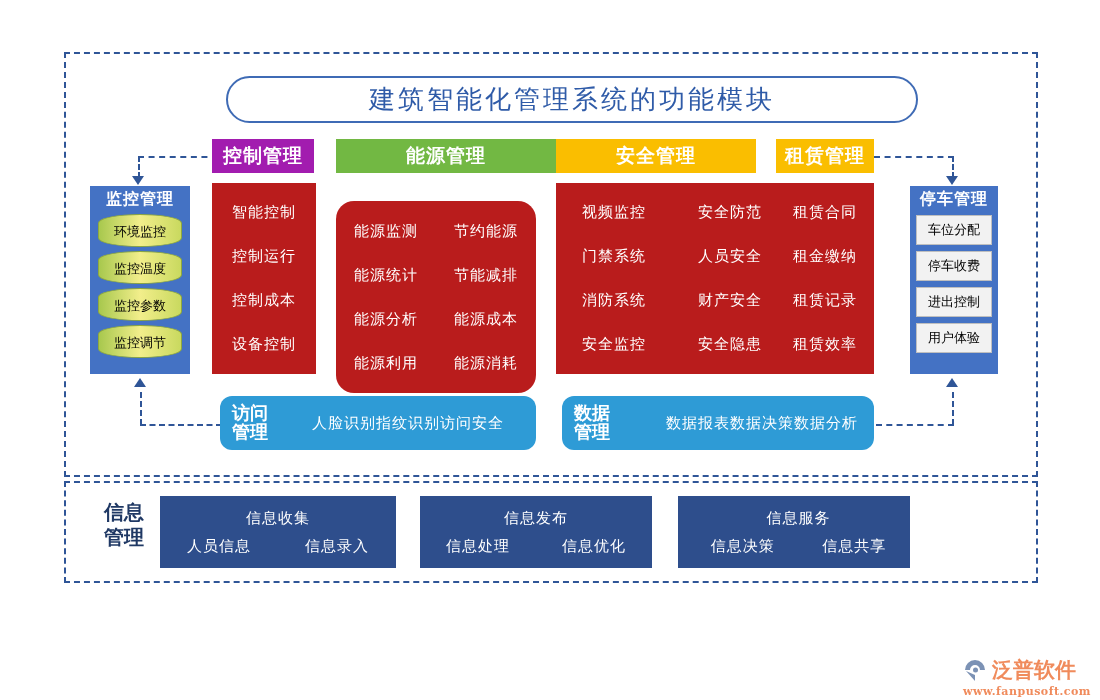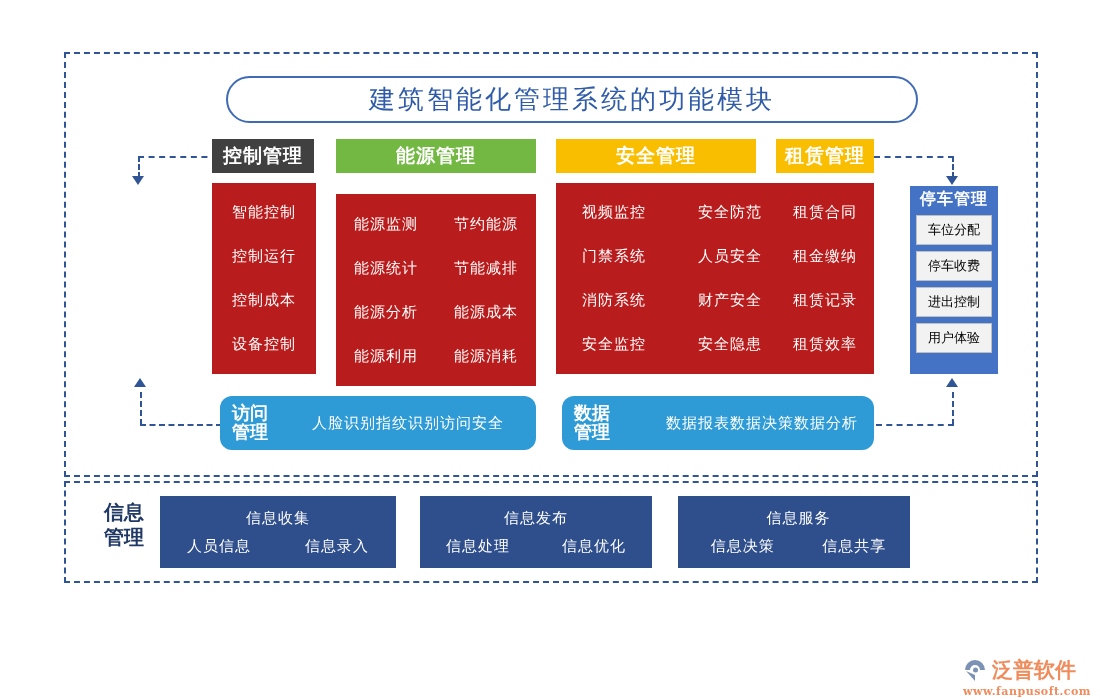--- a/index.html
+++ b/index.html
@@ -164,43 +164,58 @@
   <div class="arrow-down" style="left:946px; top:176px;"></div>
 
   <div class="conn conn-h" style="left:140px; top:424px; width:82px;"></div>
   <div class="conn conn-v" style="left:140px; top:392px; height:33px;"></div>
   <div class="arrow-up" style="left:134px; top:378px;"></div>
 
   <div class="conn conn-h" style="left:876px; top:424px; width:78px;"></div>
   <div class="conn conn-v" style="left:952px; top:392px; height:33px;"></div>
   <div class="arrow-up" style="left:946px; top:378px;"></div>
 
-
-  <div class="col-head" style="left:212px; top:139px; width:102px; background:#404040;">
+  <div id="monitor-panel">
+    <div class="panel-title">监控管理</div>
+    <div class="cylinder">
+      <span class="cyl-label">环境监控</span>
+    </div>
+    <div class="cylinder">
+      <span class="cyl-label">监控温度</span>
+    </div>
+    <div class="cylinder">
+      <span class="cyl-label">监控参数</span>
+    </div>
+    <div class="cylinder">
+      <span class="cyl-label">监控调节</span>
+    </div>
+  </div>
+
+  <div class="col-head" style="left:212px; top:139px; width:102px; background:#a21caf;">
     <span>控制管理</span>
   </div>
   <div class="col-body" style="left:212px; top:183px; width:104px; height:191px;">
     <div class="col-row">
       <span class="cell">智能控制</span>
     </div>
     <div class="col-row">
       <span class="cell">控制运行</span>
     </div>
     <div class="col-row">
       <span class="cell">控制成本</span>
     </div>
     <div class="col-row">
       <span class="cell">设备控制</span>
     </div>
   </div>
 
-  <div class="col-head" style="left:336px; top:139px; width:200px; background:#72B843;">
+  <div class="col-head" style="left:336px; top:139px; width:220px; background:#72B843;">
     <span>能源管理</span>
   </div>
-  <div class="col-body" style="left:336px; top:194px; width:200px; height:192px;">
+  <div class="col-body" style="left:336px; top:201px; width:200px; height:192px;border-radius:18px;">
     <div class="col-row">
       <span class="cell">能源监测</span>
       <span class="cell">节约能源</span>
     </div>
     <div class="col-row">
       <span class="cell">能源统计</span>
       <span class="cell">节能减排</span>
     </div>
     <div class="col-row">
       <span class="cell">能源分析</span>

